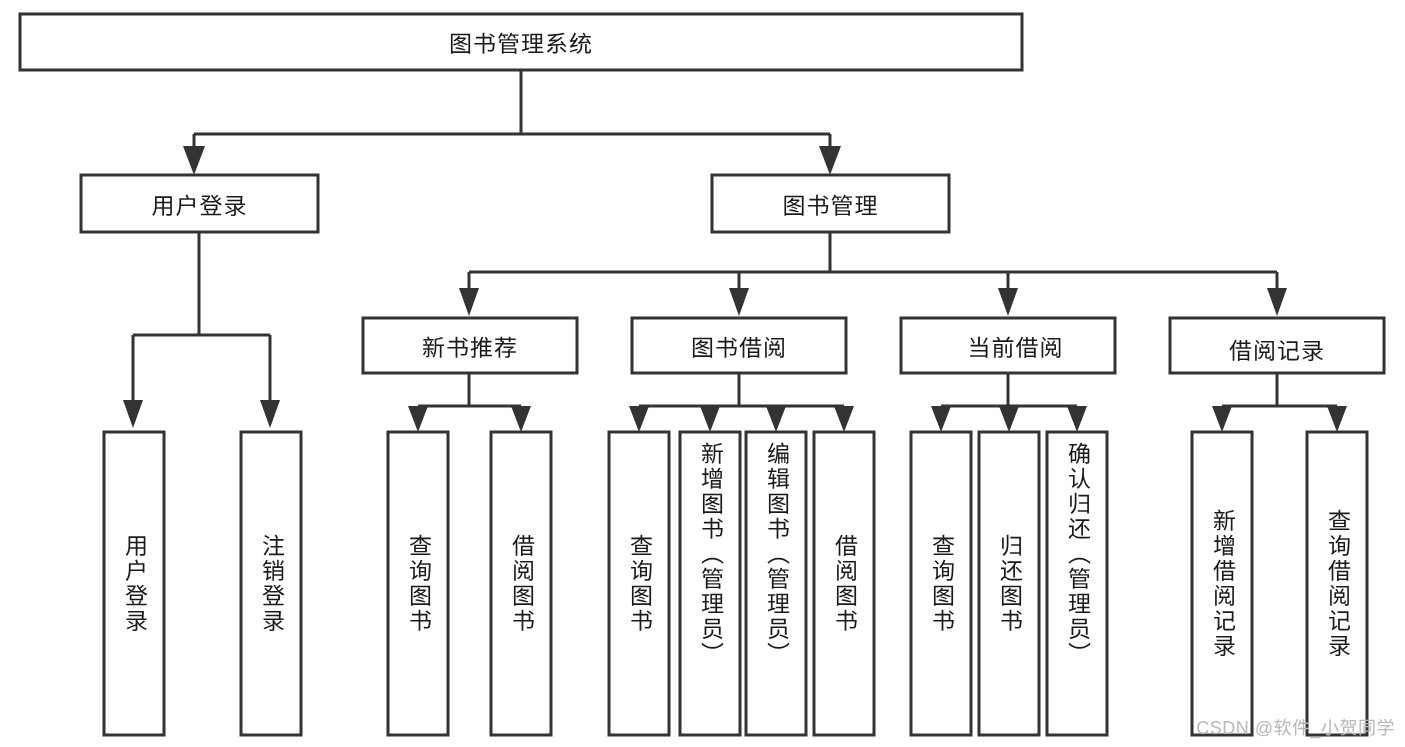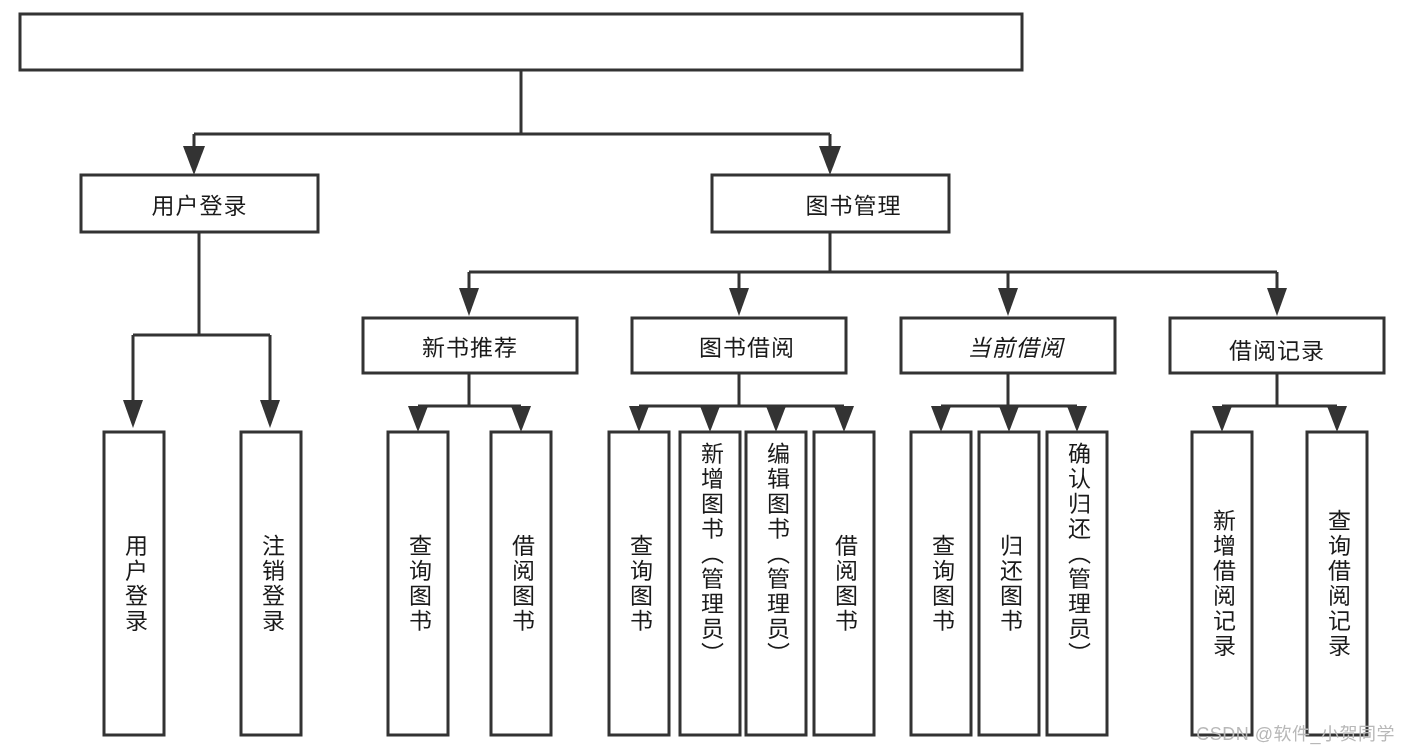--- a/index.html
+++ b/index.html
@@ -67,21 +67,21 @@
   .hlabel-text {
     font-family: "Liberation Sans", "DejaVu Sans", sans-serif;
     font-size: 23px;
     color: #1a1a1a;
     white-space: nowrap;
     letter-spacing: 1px;
   }
   .watermark {
     position: absolute;
     right: 10px;
-    bottom: 2px;
+    bottom: 8px;
     font-family: "Liberation Sans", "DejaVu Sans", sans-serif;
     font-size: 18px;
     color: #b8b8b8;
     letter-spacing: 0.5px;
     user-select: none;
     white-space: nowrap;
   }
 </style>
 </head>
 <body>
@@ -174,38 +174,41 @@
     <rect class="node-box" x="814" y="432" width="60" height="303"></rect>
 
     <rect class="node-box" x="911" y="432" width="60" height="303"></rect>
     <rect class="node-box" x="979" y="432" width="60" height="303"></rect>
     <rect class="node-box" x="1047" y="432" width="60" height="303"></rect>
 
     <rect class="node-box" x="1192" y="432" width="60" height="303"></rect>
     <rect class="node-box" x="1307" y="432" width="60" height="303"></rect>
   </svg>
 
+  <div class="hlabel-wrap" style="left:20px; top:14px; width:1002px; height:56px;">
+    <span class="hlabel-text">图书管理系统</span>
+  </div>
 
   <div class="hlabel-wrap" style="left:81px; top:175px; width:237px; height:57px;">
     <span class="hlabel-text">用户登录</span>
   </div>
 
-  <div class="hlabel-wrap" style="left:712px; top:175px; width:237px; height:57px;margin-left:23px;">
+  <div class="hlabel-wrap" style="left:712px; top:175px; width:237px; height:57px;">
     <span class="hlabel-text">图书管理</span>
   </div>
 
   <div class="hlabel-wrap" style="left:363px; top:318px; width:214px; height:55px;text-align:right;">
     <span class="hlabel-text">新书推荐</span>
   </div>
 
-  <div class="hlabel-wrap" style="left:632px; top:318px; width:214px; height:55px;padding-left:8px;">
+  <div class="hlabel-wrap" style="left:632px; top:318px; width:214px; height:55px;">
     <span class="hlabel-text">图书借阅</span>
   </div>
 
-  <div class="hlabel-wrap" style="left:901px; top:318px; width:229px; height:55px;font-style:italic;">
+  <div class="hlabel-wrap" style="left:901px; top:318px; width:229px; height:55px;">
     <span class="hlabel-text">当前借阅</span>
   </div>
 
   <div class="hlabel-wrap" style="left:1170px; top:318px; width:214px; height:62px;">
     <span class="hlabel-text">借阅记录</span>
   </div>
 
   <div class="vlabel-wrap" style="left:104px; top:432px; width:60px; height:303px;">
     <span class="vlabel-text">用户登录</span>
   </div>

